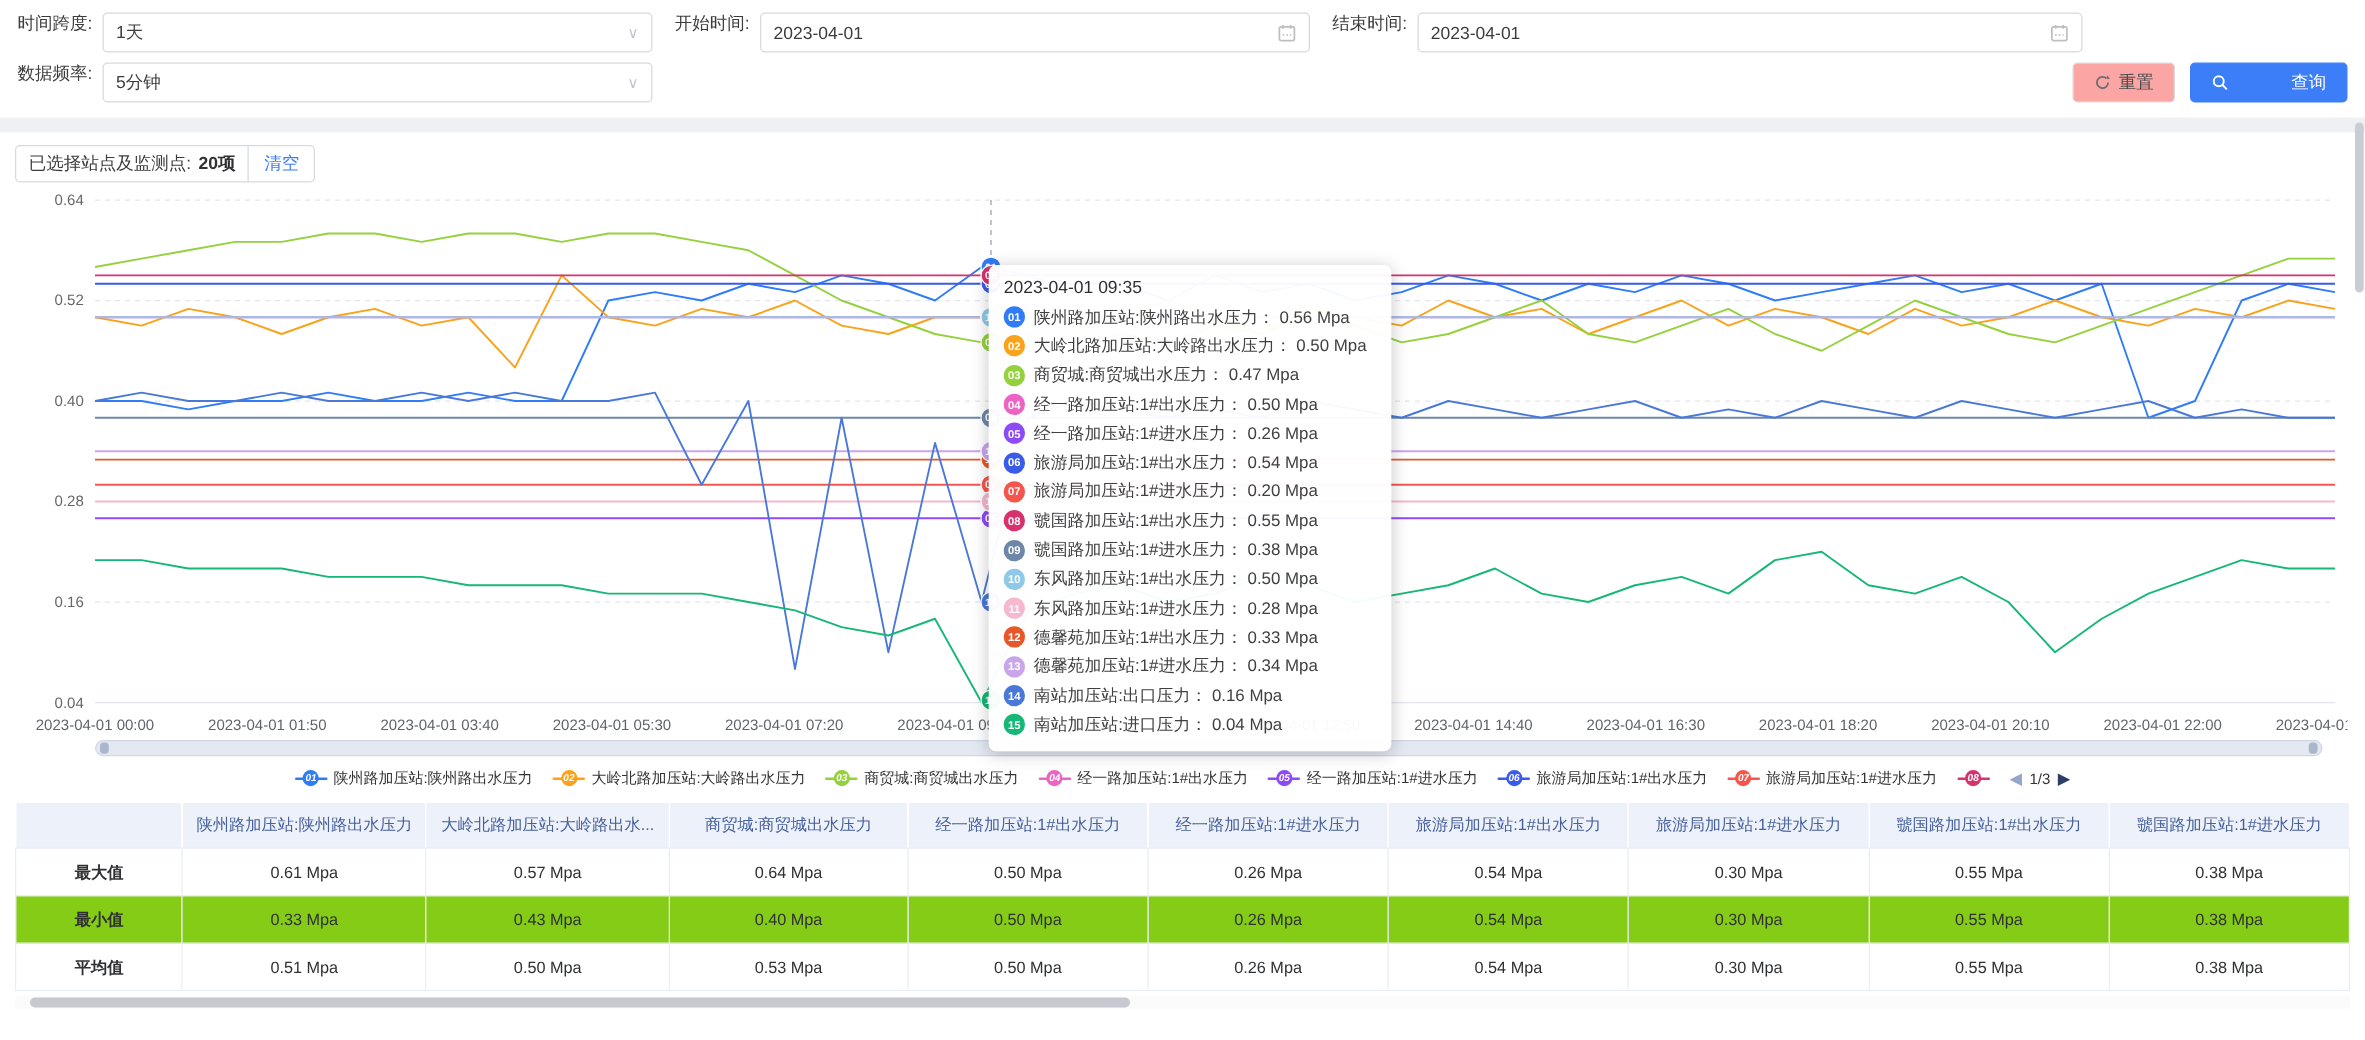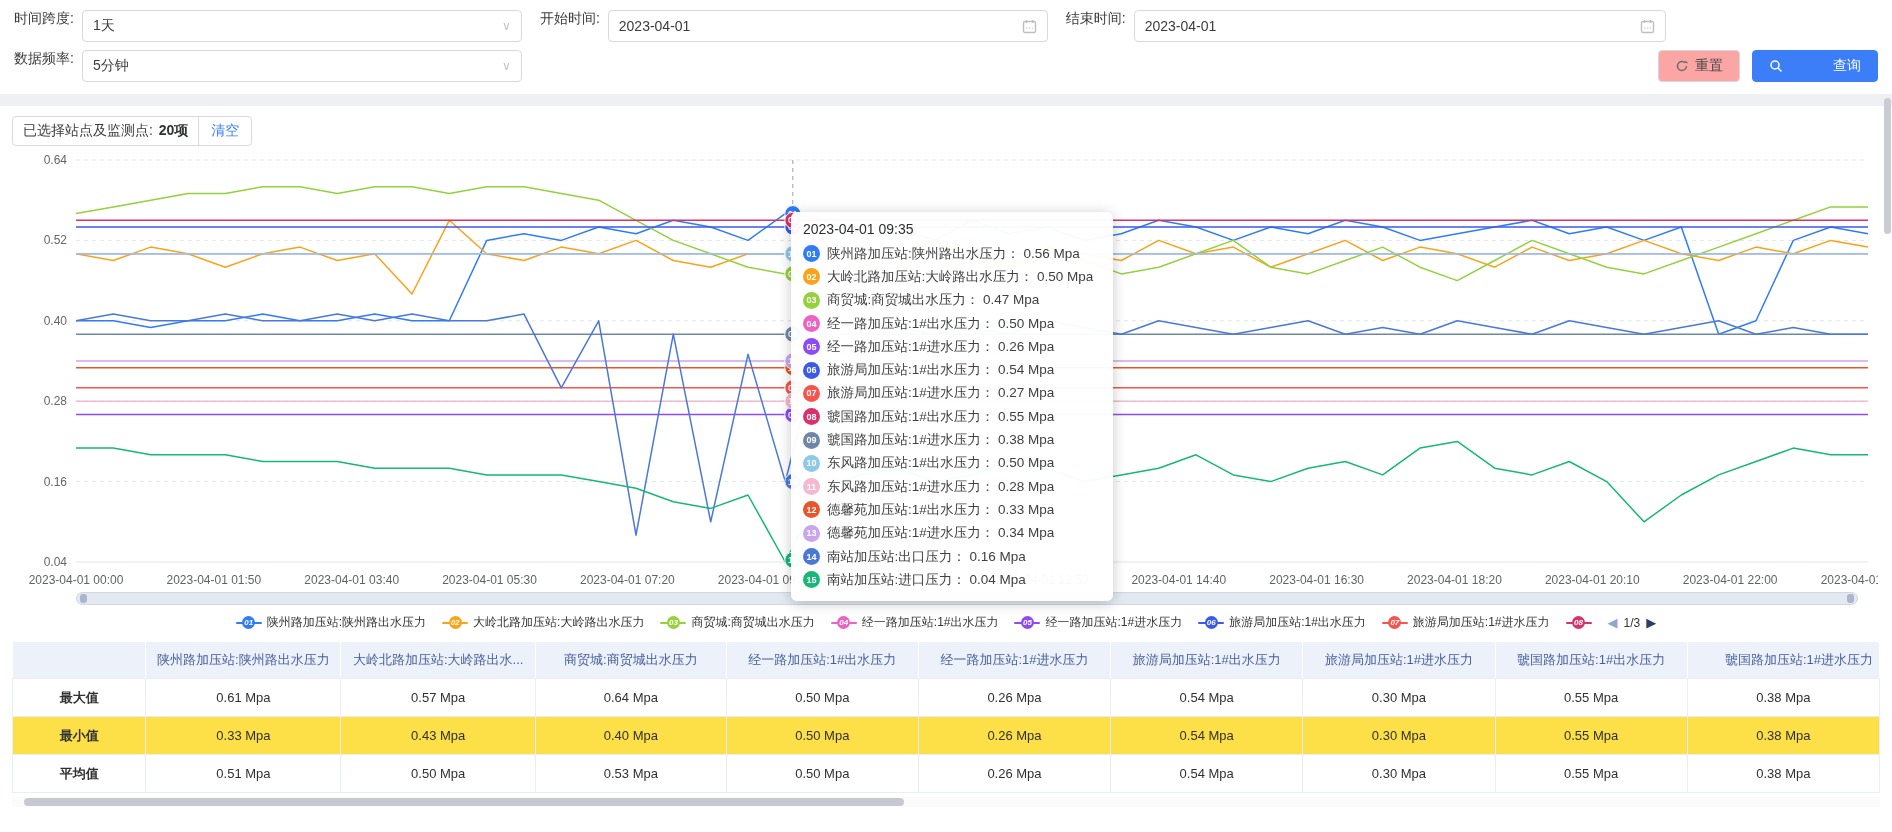--- a/index.html
+++ b/index.html
@@ -76,21 +76,21 @@
   .table-wrap { margin-top:10px; overflow:hidden; width:1868px; }
   table { border-collapse:collapse; table-layout:fixed; }
   th, td { border:1px solid #e9edf4; font-size:13px; text-align:center; }
   thead th { background:#edf1f9; color:#47619e; height:37px; font-weight:normal;
     border-color:#fff; border-bottom-color:#e9edf4; padding:0 6px;
     white-space:nowrap; overflow:hidden; text-overflow:ellipsis; }
   thead th.corner { width:148px; }
   tbody th { font-weight:bold; color:#303133; }
   tbody td { color:#303133; }
   tbody tr { height:38px; background:#fff; }
-  tbody tr.alt { background:#fde047; }
+  tbody tr.alt { background:#84cc16; }
 
   .hscroll { margin:4px 0 0 0; height:10px; background:#fbfbfc; position:relative; }
   .hscroll .thumb { position:absolute; left:12px; top:1px; height:8px; width:880px;
     background:#c6c9cf; border-radius:4px; cursor:pointer; }
   .vscroll { position:fixed; right:1px; top:98px; width:7px; height:136px;
     background:#c9ccd2; border-radius:4px; cursor:pointer; z-index:9; }
 
   svg.ic { display:block; }
 </style>
 </head>
@@ -258,21 +258,21 @@
           <div class="tt-row">
             <span class="tt-badge" style="background: rgb(141, 75, 246);">05</span>
             <span>经一路加压站:1#进水压力：  0.26 Mpa</span>
           </div>
           <div class="tt-row">
             <span class="tt-badge" style="background: rgb(58, 90, 232);">06</span>
             <span>旅游局加压站:1#出水压力：  0.54 Mpa</span>
           </div>
           <div class="tt-row">
             <span class="tt-badge" style="background: rgb(244, 86, 78);">07</span>
-            <span>旅游局加压站:1#进水压力：  0.27 Mpa</span>
+            <span>旅游局加压站:1#进水压力：  0.20 Mpa</span>
           </div>
           <div class="tt-row">
             <span class="tt-badge" style="background: rgb(214, 51, 108);">08</span>
             <span>虢国路加压站:1#出水压力：  0.55 Mpa</span>
           </div>
           <div class="tt-row">
             <span class="tt-badge" style="background: rgb(110, 135, 168);">09</span>
             <span>虢国路加压站:1#进水压力：  0.38 Mpa</span>
           </div>
           <div class="tt-row">
@@ -379,21 +379,21 @@
           <tr id="tbl-head">
             <th class="corner"></th>
             <th style="width: 196px;">陕州路加压站:陕州路出水压力</th>
             <th style="width: 196px;">大岭北路加压站:大岭路出水...</th>
             <th style="width: 196px;">商贸城:商贸城出水压力</th>
             <th style="width: 196px;">经一路加压站:1#出水压力</th>
             <th style="width: 196px;">经一路加压站:1#进水压力</th>
             <th style="width: 196px;">旅游局加压站:1#出水压力</th>
             <th style="width: 196px;">旅游局加压站:1#进水压力</th>
             <th style="width: 196px;">虢国路加压站:1#出水压力</th>
-            <th style="width: 196px; text-align: right;">虢国路加压站:1#进水压力</th>
+            <th style="width: 196px;">虢国路加压站:1#进水压力</th>
           </tr>
         </thead>
       <tbody id="tbl-body">
           <tr>
             <th>最大值</th>
             <td>0.61 Mpa</td>
             <td>0.57 Mpa</td>
             <td>0.64 Mpa</td>
             <td>0.50 Mpa</td>
             <td>0.26 Mpa</td>

